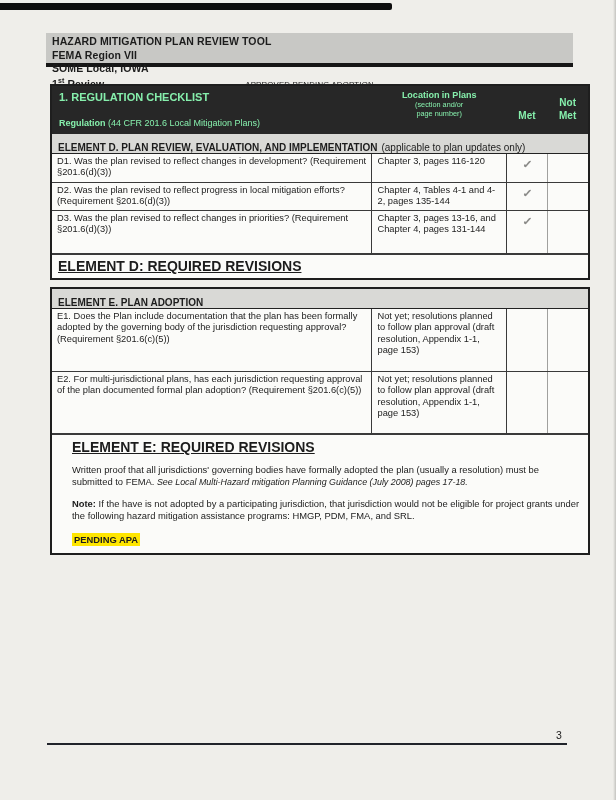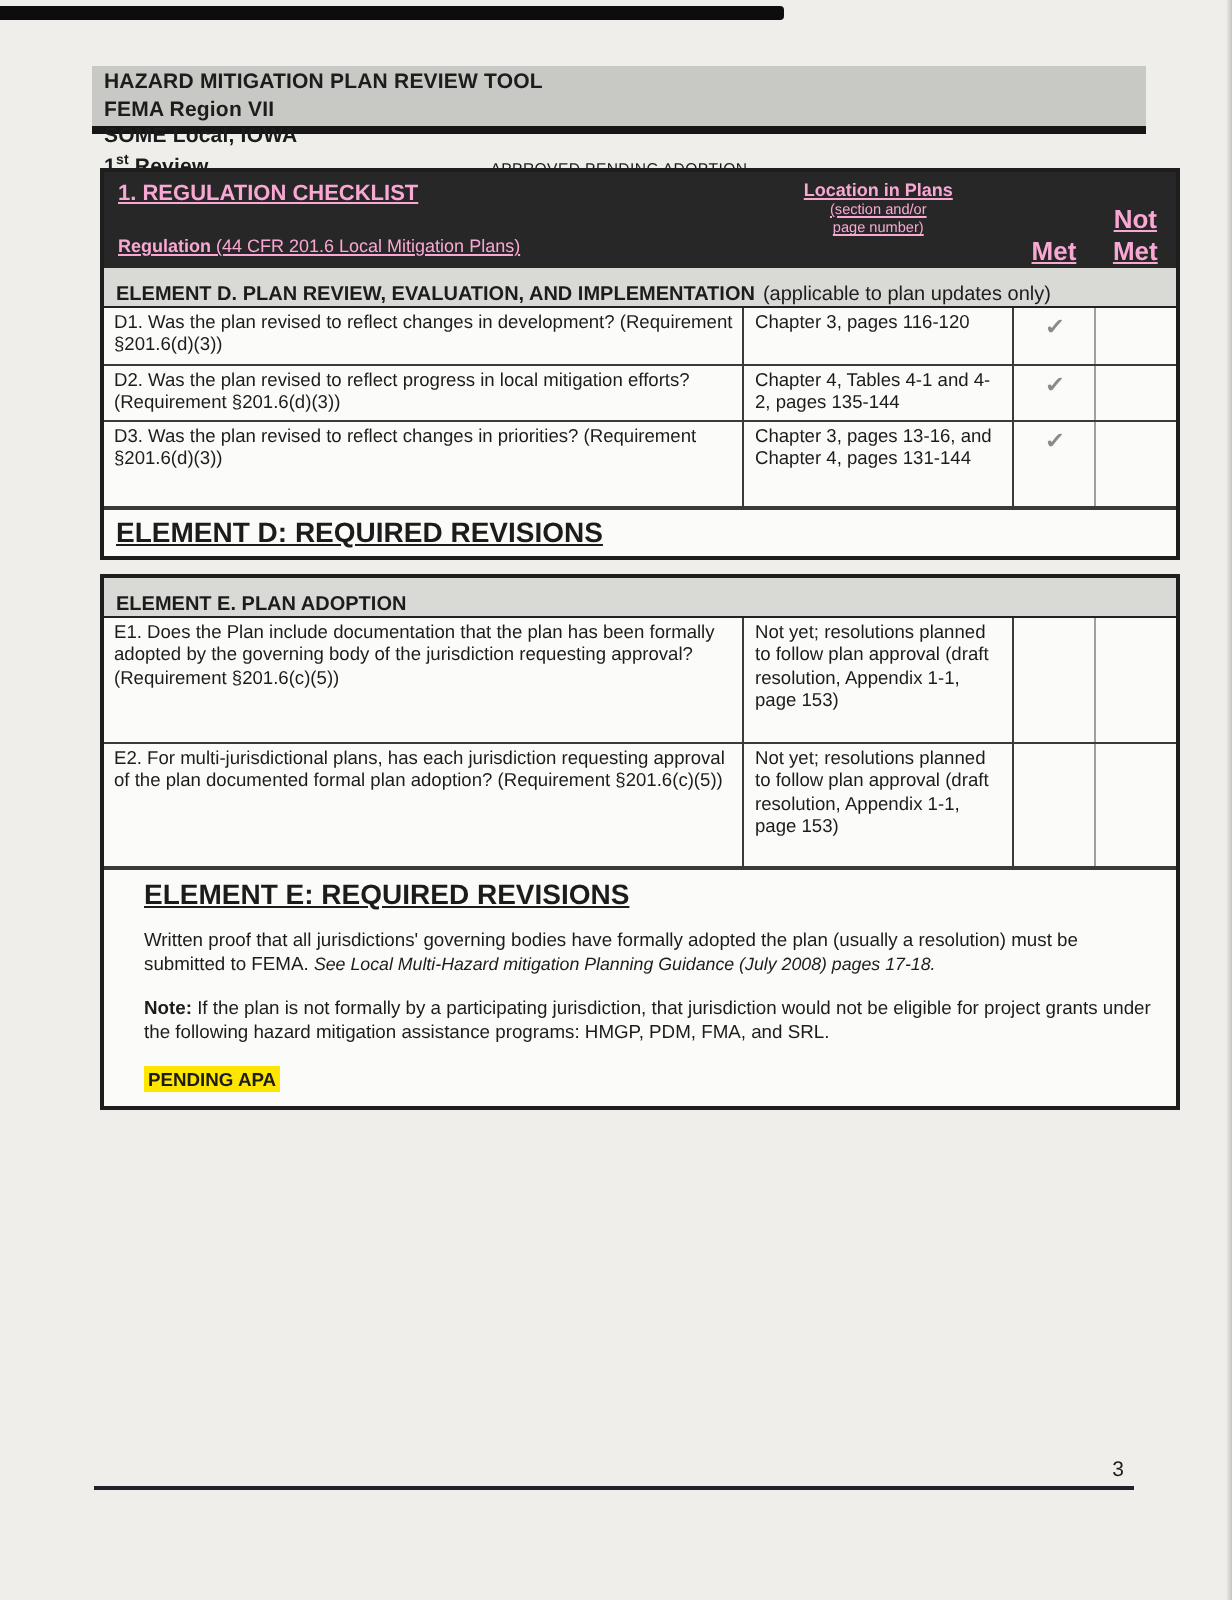--- a/index.html
+++ b/index.html
@@ -25,30 +25,30 @@
   .dh-row{display:flex;justify-content:space-between;align-items:baseline;position:relative;line-height:1.3;flex-direction:column;}
   .dh-title,.dh-region,.dh-county,.dh-review{font-weight:bold;font-size:10.5px;letter-spacing:.1px;}
   .dh-status{position:absolute;left:50%;transform:translateX(-50%);bottom:1px;font-weight:normal;font-size:7.8px;letter-spacing:.2px;}
   sup{font-size:7px;vertical-align:super;}
 
   
   .tbl{position:absolute;left:50px;width:540px;border:2px solid #1e1e1e;background:var(--cell-bg);}
   .tbl1{top:84px;height:196px;}
   .tbl2{top:287px;height:268px;}
 
-  .dark-head{display:flex;height:48px;background:var(--dark-header);color:#f9a8d4;text-decoration:underline;}
+  .dark-head{display:flex;height:48px;background:var(--dark-header);color:#86efac;}
   .dh-left{width:322px;display:flex;flex-direction:column;justify-content:space-between;padding:5px 7px 6px 7px;}
   .dh-left .t1{font-weight:bold;font-size:11px;}
   .dh-left .t2{font-size:9px;}
   .dh-left .t2 b{font-weight:bold;}
   .col-loc{width:136px;text-align:center;padding-top:4px;}
   .col-loc .l1{font-weight:bold;font-size:9px;}
   .col-loc .l2{font-size:7.3px;line-height:1.3;}
   .col-met,.col-notmet{width:41px;display:flex;flex-direction:column;justify-content:flex-end;align-items:center;
-    padding-bottom:0;font-weight:bold;font-size:13px;line-height:1.25;}
+    padding-bottom:12px;font-weight:bold;font-size:10px;line-height:1.25;}
 
   .sect-head{height:20px;background:var(--section-header);border-bottom:1px solid #222;
     display:flex;align-items:flex-end;padding:0 6px;font-size:10px;}
   .sect-head b{font-weight:bold;margin-right:4px;}
   .tbl2 .sect-head{border-bottom:1px solid #222;}
 
   .row{display:flex;border-bottom:1px solid #3a3a3a;font-size:9.3px;line-height:1.22;}
   .row:last-child{border-bottom:none;}
   .cell{padding:2px 5px;}
   .cell.q{width:322px;}
@@ -162,20 +162,20 @@
       <div class="cell loc">Not yet; resolutions planned to follow plan approval (draft resolution, Appendix 1-1, page 153)</div>
       <div class="cell met">
           <span class="check"></span>
         </div>
       <div class="cell notmet"></div>
     </div>
 
     <div class="rr-box rr-e" style="border-top:1px solid #3a3a3a">
       <div><span class="rr-head">ELEMENT E: REQUIRED REVISIONS</span></div>
       <p><span>Written proof that all jurisdictions' governing bodies have formally adopted the plan (usually a resolution) must be submitted to FEMA.  </span><span class="ital">See Local Multi-Hazard mitigation Planning Guidance (July 2008) pages 17-18.</span></p>
-      <p><b>Note:</b><span>  If the plan is not formally by a participating jurisdiction, that jurisdiction would not be eligible for project grants under the following hazard mitigation assistance programs:  HMGP, PDM, FMA, and SRL.</span></p>
+      <p><b>Note:</b><span>  If the have is not adopted by a participating jurisdiction, that jurisdiction would not be eligible for project grants under the following hazard mitigation assistance programs:  HMGP, PDM, FMA, and SRL.</span></p>
       <span class="hl">PENDING APA</span>
     </div>
   </div>
 
   <div class="page-num">3</div>
   <div class="footer-line"></div>
 </div>
 
 </body></html>

